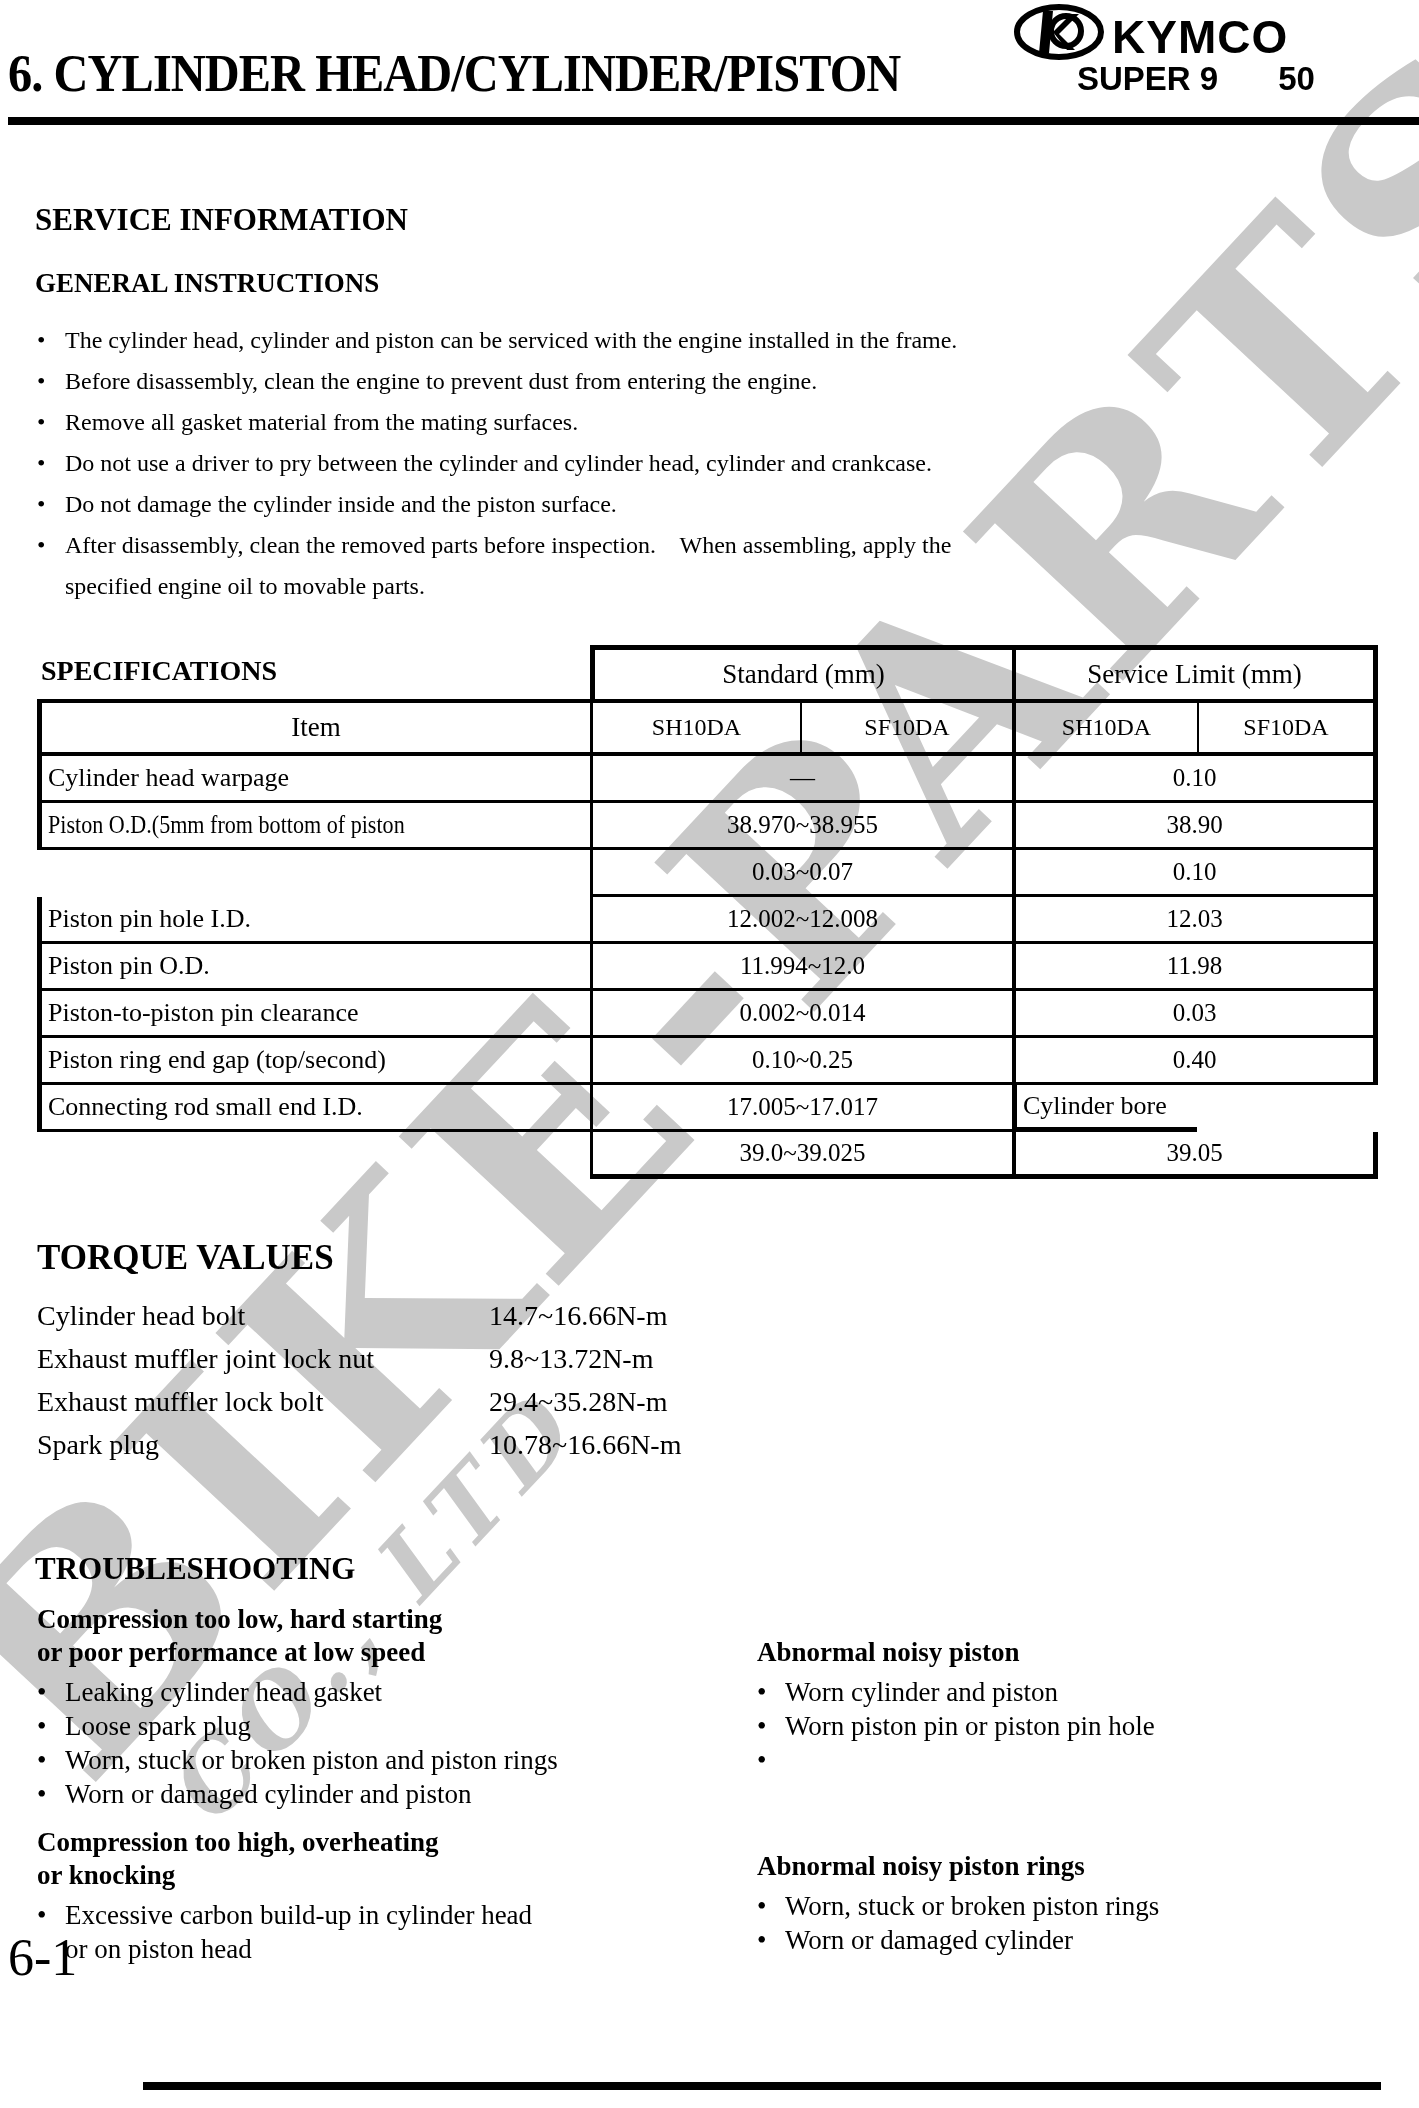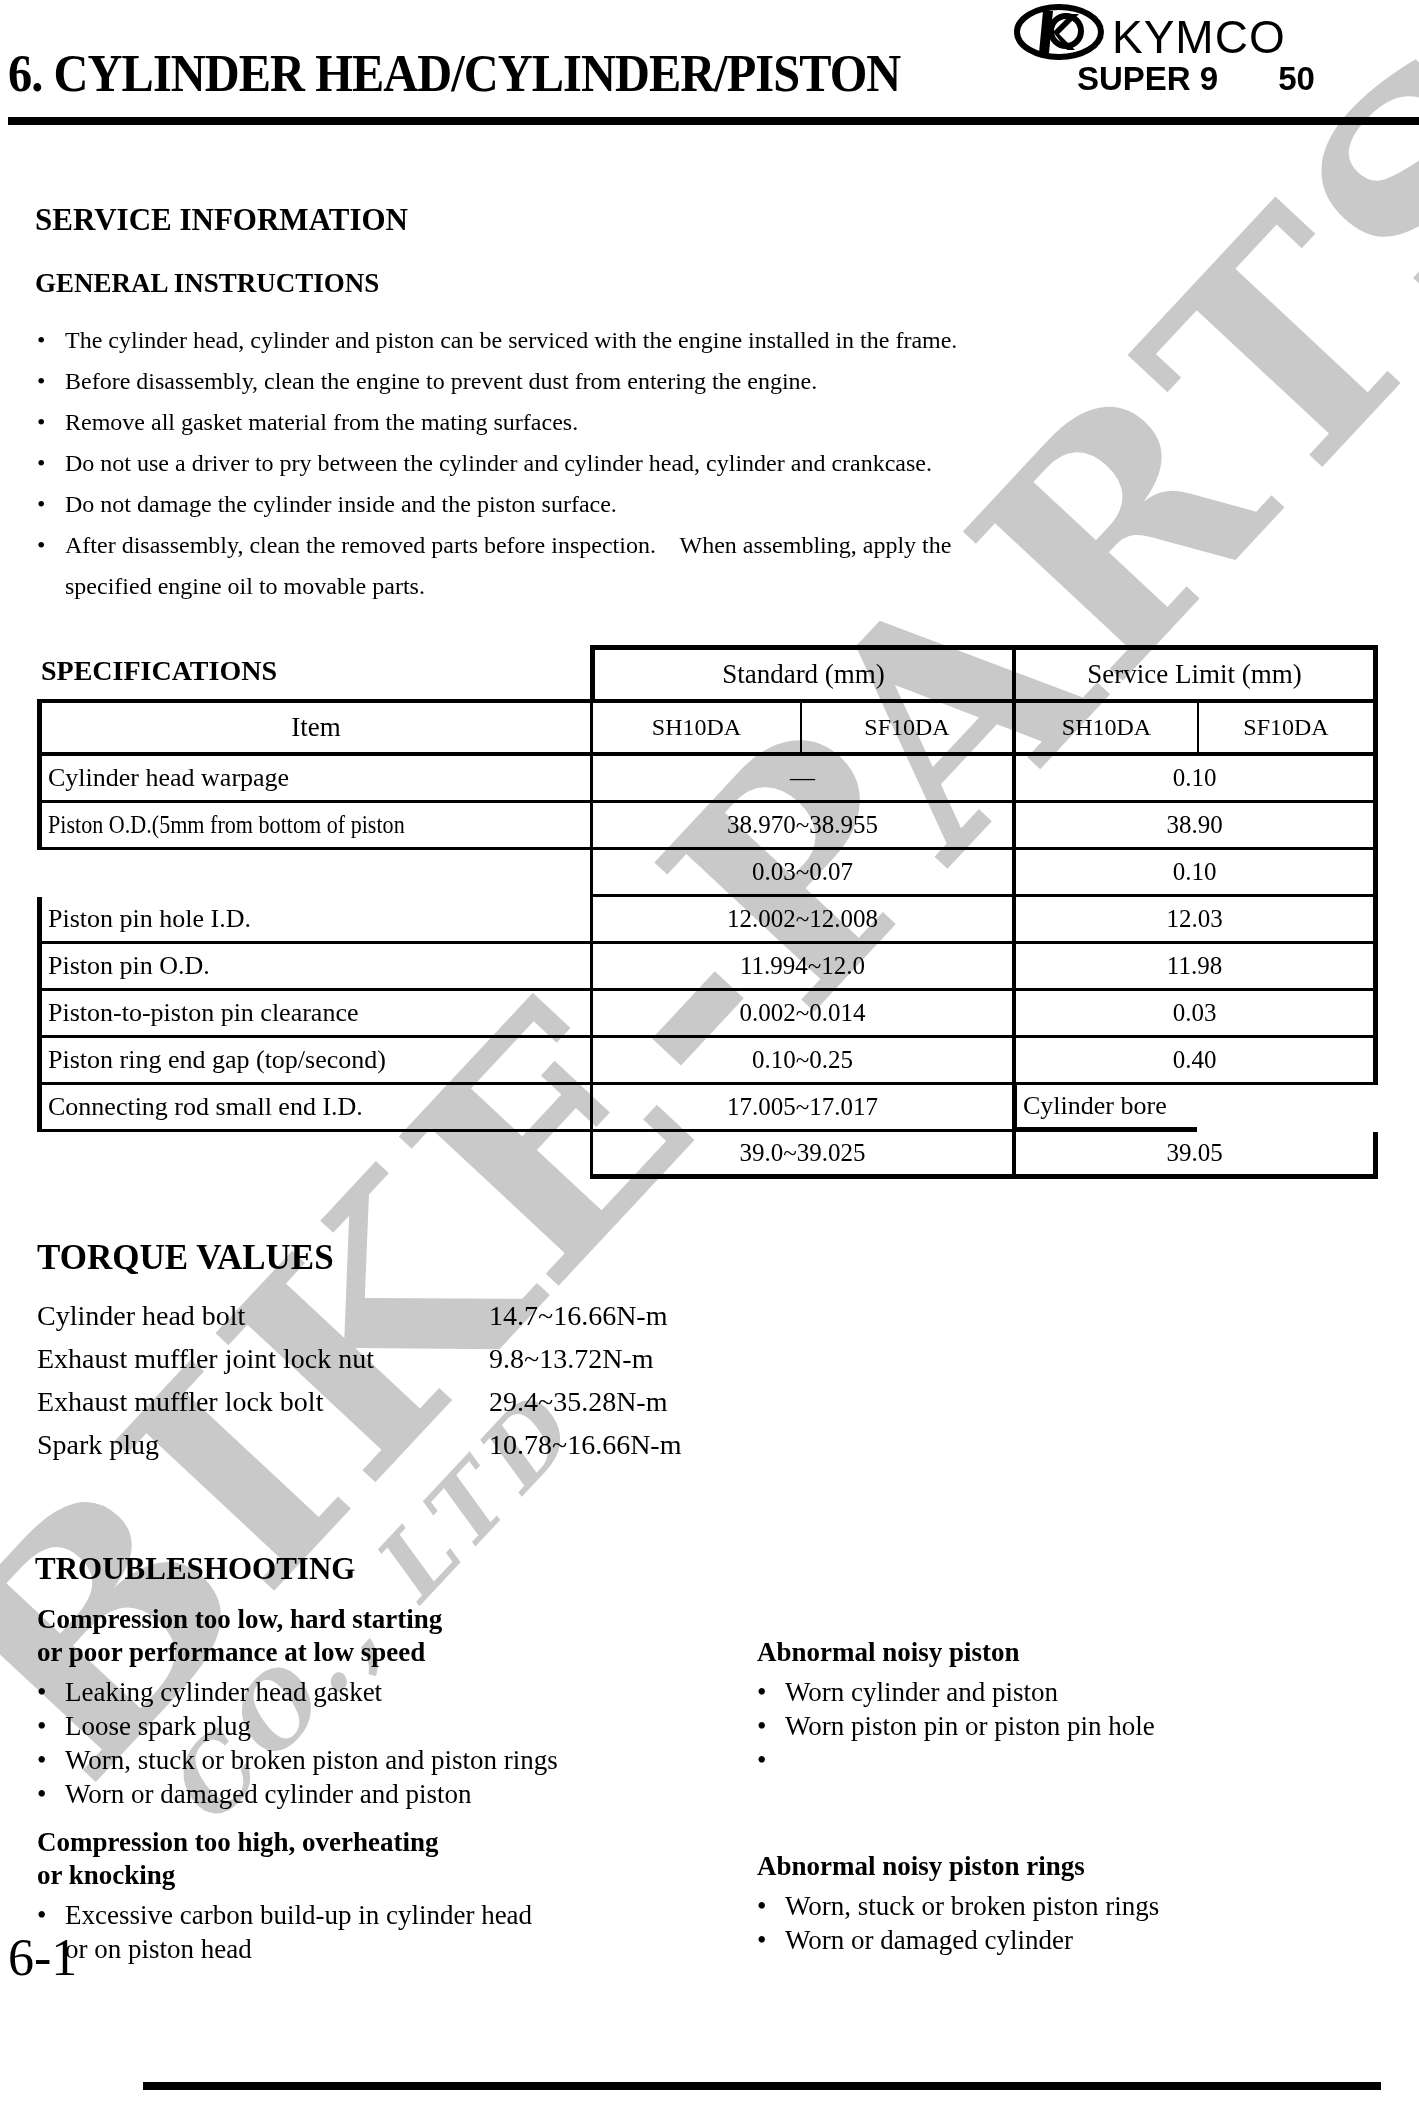--- a/index.html
+++ b/index.html
@@ -28,21 +28,21 @@
     font-size:52px; font-weight:bold; letter-spacing:-1px;
     transform:scaleX(0.93); transform-origin:left top; white-space:nowrap;
   }
   .model-line {
     position:absolute; left:1077px; top:60px; display:flex; gap:60px;
     font-family:"Liberation Sans", sans-serif; font-weight:bold; font-size:33px;
   }
   .logo { position:absolute; left:1013px; top:4px; }
   .logo-text {
     position:absolute; left:1112px; top:10px;
-    font-family:"Liberation Sans", sans-serif; font-weight:normal;
+    font-family:"Liberation Sans", sans-serif; font-weight:bold;
     font-size:46px; letter-spacing:1px;
   }
   .header-rule { position:absolute; left:8px; top:117px; width:1411px; height:8px; background:#000; }
   
   .si-heading { position:absolute; left:35px; top:202px; font-size:31px; font-weight:bold; }
   .gi-heading { position:absolute; left:35px; top:268px; font-size:27px; font-weight:bold; }
   
   .gi-bullets { position:absolute; left:37px; top:320px; width:1340px; }
   .bullet-row { display:flex; font-size:24px; line-height:41px; }
   .bullet-row .marker { width:28px; flex:0 0 28px; }

